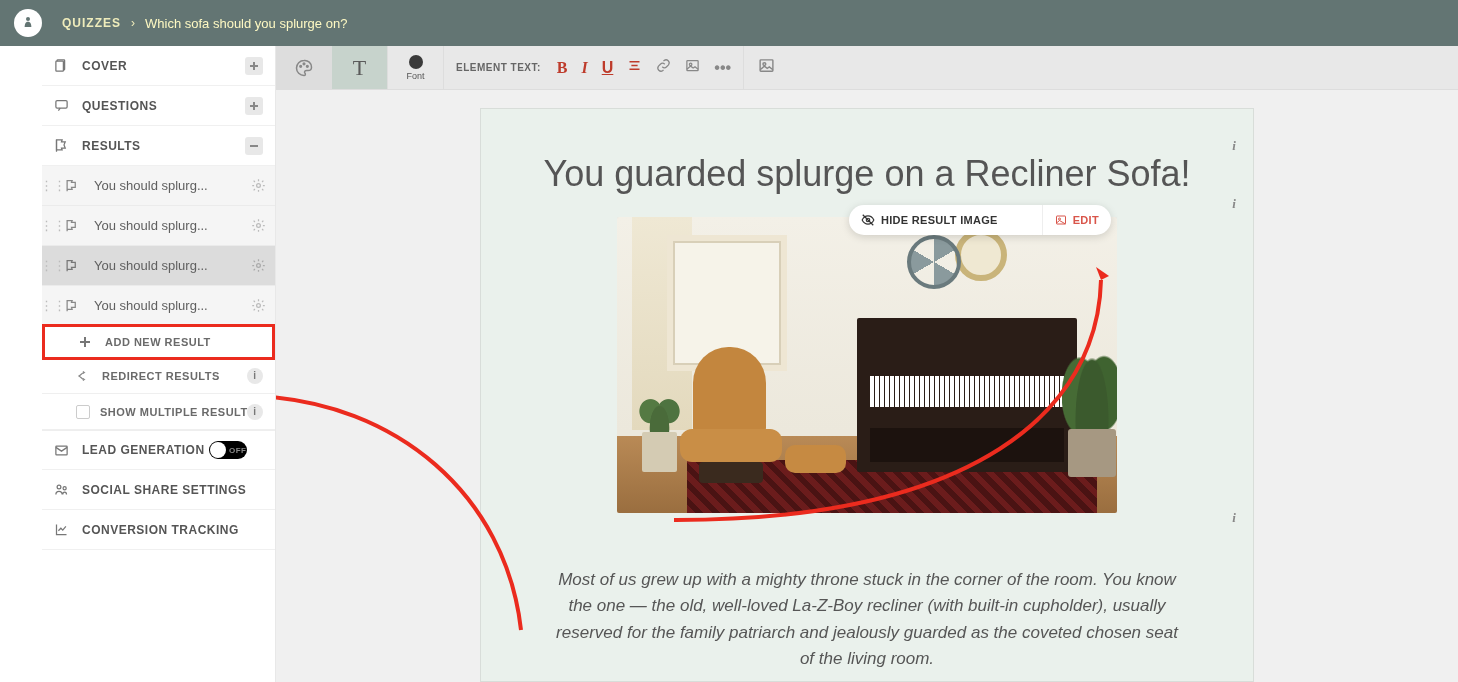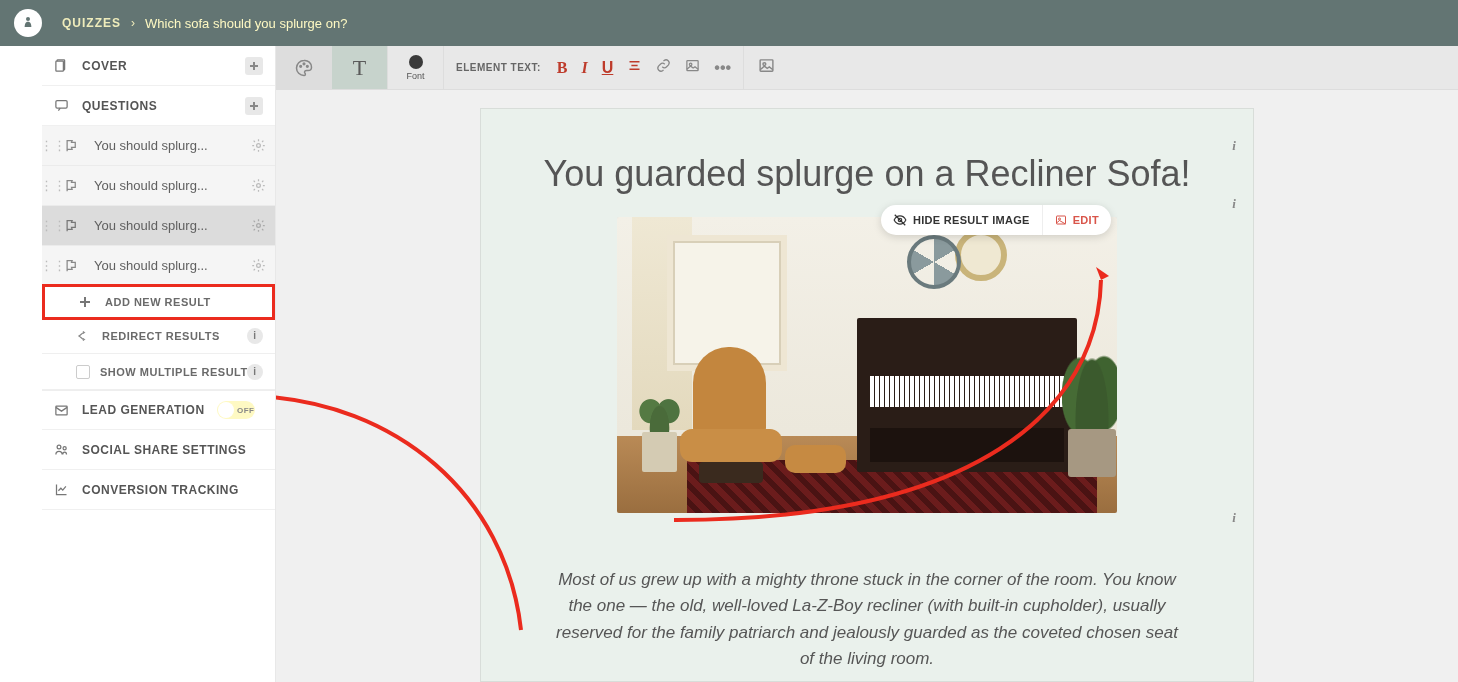--- a/index.html
+++ b/index.html
@@ -24,21 +24,21 @@
     .sub.sel { background: #dcdcdc; }
     .sub .drag { width: 22px; display:flex; align-items:center; justify-content:center; color:#bbb;}
     .sub .flagic { width: 28px; display:flex; align-items:center; justify-content:flex-start; color:#888;}
     .sub .sublbl { flex:1; overflow:hidden; text-overflow:ellipsis; white-space:nowrap; padding-left: 2px;}
     .sub .gear { width: 34px; display:flex; align-items:center; justify-content:center; color:#bbb;}
     .actionrow { display: flex; align-items: center; height: 36px; padding: 0 0 0 34px; font-size: 11px; font-weight:700; letter-spacing:.5px; color:#6a6a6a; border-bottom: 1px solid #efefef; position:relative;}
     .actionrow .ic { width: 26px; display:flex; align-items:center; justify-content:flex-start; color:#888;}
     .actionrow.add-new { border: 3px solid #eb2b1e; margin: -2px 0; z-index: 5; }
     .actionrow .info-i { position:absolute; right:12px; width:16px; height:16px; border-radius:50%; background:#e8e8e8; display:flex; align-items:center; justify-content:center; font-size:10px; font-weight:700; color:#777;}
     .actionrow .cb { width:14px; height:14px; border:1px solid #ccc; margin-right: 10px; border-radius:2px;}
-    .toggle-off { position:absolute; right:20px; width:38px; height:18px; border-radius:10px; background:#fef9c3; display:flex; align-items:center;}
+    .toggle-off { position:absolute; right:28px; width:38px; height:18px; border-radius:10px; background:#000000; display:flex; align-items:center;}
     .toggle-off .knob{ width:16px; height:16px; border-radius:50%; background:#fff; margin-left:1px;}
     .toggle-off .off { font-size:8px; font-weight:700; color:#888; margin-left:3px;}
     .main { flex:1; background: #f0f0f0; display:flex; flex-direction:column; min-width:0;}
     .toolbar { height: 44px; background: #e8e8e8; display:flex; align-items:center; border-bottom:1px solid #ddd;}
     .tb-btn { width: 56px; height:100%; display:flex; flex-direction:column; align-items:center; justify-content:center; border-right:1px solid #ddd; font-size:9px; color:#666;}
     .tb-palette { background:#ddd;}
     .tb-text { background:#c7d3cc; font-family: Georgia, serif; font-size:22px; color:#5a5a5a; }
     .tb-section { height:100%; display:flex; align-items:center; padding: 0 12px; gap:10px; border-right:1px solid #ddd;}
     .tb-label { font-size:10px; font-weight:700; letter-spacing:.5px; color:#666;}
     .tb-select { display:flex; align-items:center; border:1px solid #aaa; border-radius:5px; background:#fff; height:28px; overflow:hidden;}
@@ -48,21 +48,21 @@
     .tb-font .dot{ width:14px; height:14px; border-radius:50%; background:#3a3a3a;}
     .tb-icons { display:flex; align-items:center; gap:14px; padding: 0 16px; height:100%; border-right:1px solid #ddd;}
     .tb-icons .ico { color:#be3b2b; font-weight:700; cursor:pointer;}
     .tb-icons .ico.gray { color:#888;}
     .tb-right { padding: 0 14px; height:100%; display:flex; align-items:center;}
     .canvas-wrap { flex:1; overflow:auto; position:relative; display:flex; justify-content:center; padding-top: 18px; background:#f0f0f0;}
     .card { width: 774px; background:#eaf1ec; border:1px solid #d8ddd9; position:relative; padding: 44px 60px 40px;}
     .card h1 { font-size:36px; font-weight:400; color:#555; text-align:center; font-family: Helvetica, Arial, sans-serif;}
     .img-cont { position:relative; margin: 22px auto 0; width: 500px; }
     .img-cont .img { width:500px; height:296px; background:#ddd; border-radius:2px; overflow:hidden; position:relative;}
-    .img-cont .imgtool { position:absolute; top:-12px; right:6px; background:#fff; border-radius:20px; height:30px; display:flex; align-items:center; box-shadow:0 2px 8px rgba(0,0,0,.15); z-index:3;}
+    .img-cont .imgtool { position:absolute; top:-12px; right:6px; background:#fff; border-radius:20px; height:30px; display:flex; align-items:center; box-shadow:0 2px 8px rgba(0,0,0,.15); z-index:3;gap:32px;}
     .imgtool .bt { display:flex; align-items:center; gap:6px; padding:0 12px; font-size:11px; font-weight:700; letter-spacing:.3px; height:100%;}
     .imgtool .bt.hide { color:#333;}
     .imgtool .bt.edit { color:#d9554a; border-left:1px solid #eee;}
     .desc { font-style: italic; font-size: 17px; line-height: 1.55; text-align: center; color: #565656; margin-top: 54px; padding: 0 8px;}
     .info-dot { position:absolute; right: 12px; width:14px; height:14px; border-radius:2px; background:transparent; font-family: Georgia, serif; font-style:italic; font-weight:700; color:#888; font-size:13px; display:flex; align-items:center; justify-content:center;}
     svg.icon { width:15px; height:15px; }
     .room { width:100%; height:100%; position:relative; }
     .room .wall { position:absolute; inset:0; background: linear-gradient(#f3f0e7, #ece8dc 72%); }
     .room .floor { position:absolute; left:0; right:0; bottom:0; height:26%; background: linear-gradient(#b98a56, #9a6e3f); }
     .room .rug { position:absolute; left:14%; right:4%; bottom:0; height:18%; background: repeating-linear-gradient(45deg,#6b1c1c,#6b1c1c 6px,#4a1313 6px,#4a1313 12px);}
@@ -129,20 +129,34 @@
           </svg>
       </span>
       <span class="lbl">QUESTIONS</span>
       <span class="right-ic add">
           <svg width="10" height="10" viewBox="0 0 10 10">
             <path d="M5 1v8M1 5h8" stroke="#888" stroke-width="2"></path>
           </svg>
         </span>
     </div>
 
+    <div class="srow sel">
+      <span class="left-ic">
+        <svg class="icon" viewBox="0 0 24 24" fill="#777">
+            <path d="M4 3h9l-1 3h6l-2 5 2 5h-6l1 3H4z" fill="none" stroke="#777" stroke-width="2"></path>
+            <line x1="4" y1="3" x2="4" y2="22" stroke="#777" stroke-width="2"></line>
+          </svg>
+      </span>
+      <span class="lbl">RESULTS</span>
+      <span class="right-ic minus">
+          <svg width="10" height="10" viewBox="0 0 10 10">
+            <path d="M1 5h8" stroke="#888" stroke-width="2"></path>
+          </svg>
+        </span>
+    </div>
 
     <div class="sub">
       <span class="drag">⋮⋮</span>
       <span class="flagic">
           <svg class="icon" viewBox="0 0 24 24" fill="none" stroke="#888" stroke-width="2">
             <path d="M5 3v18M5 4h8l-1 3h6v8h-6l1 3H5"></path>
           </svg>
         </span>
       <span class="sublbl">You should splurg...</span>
       <span class="gear">

